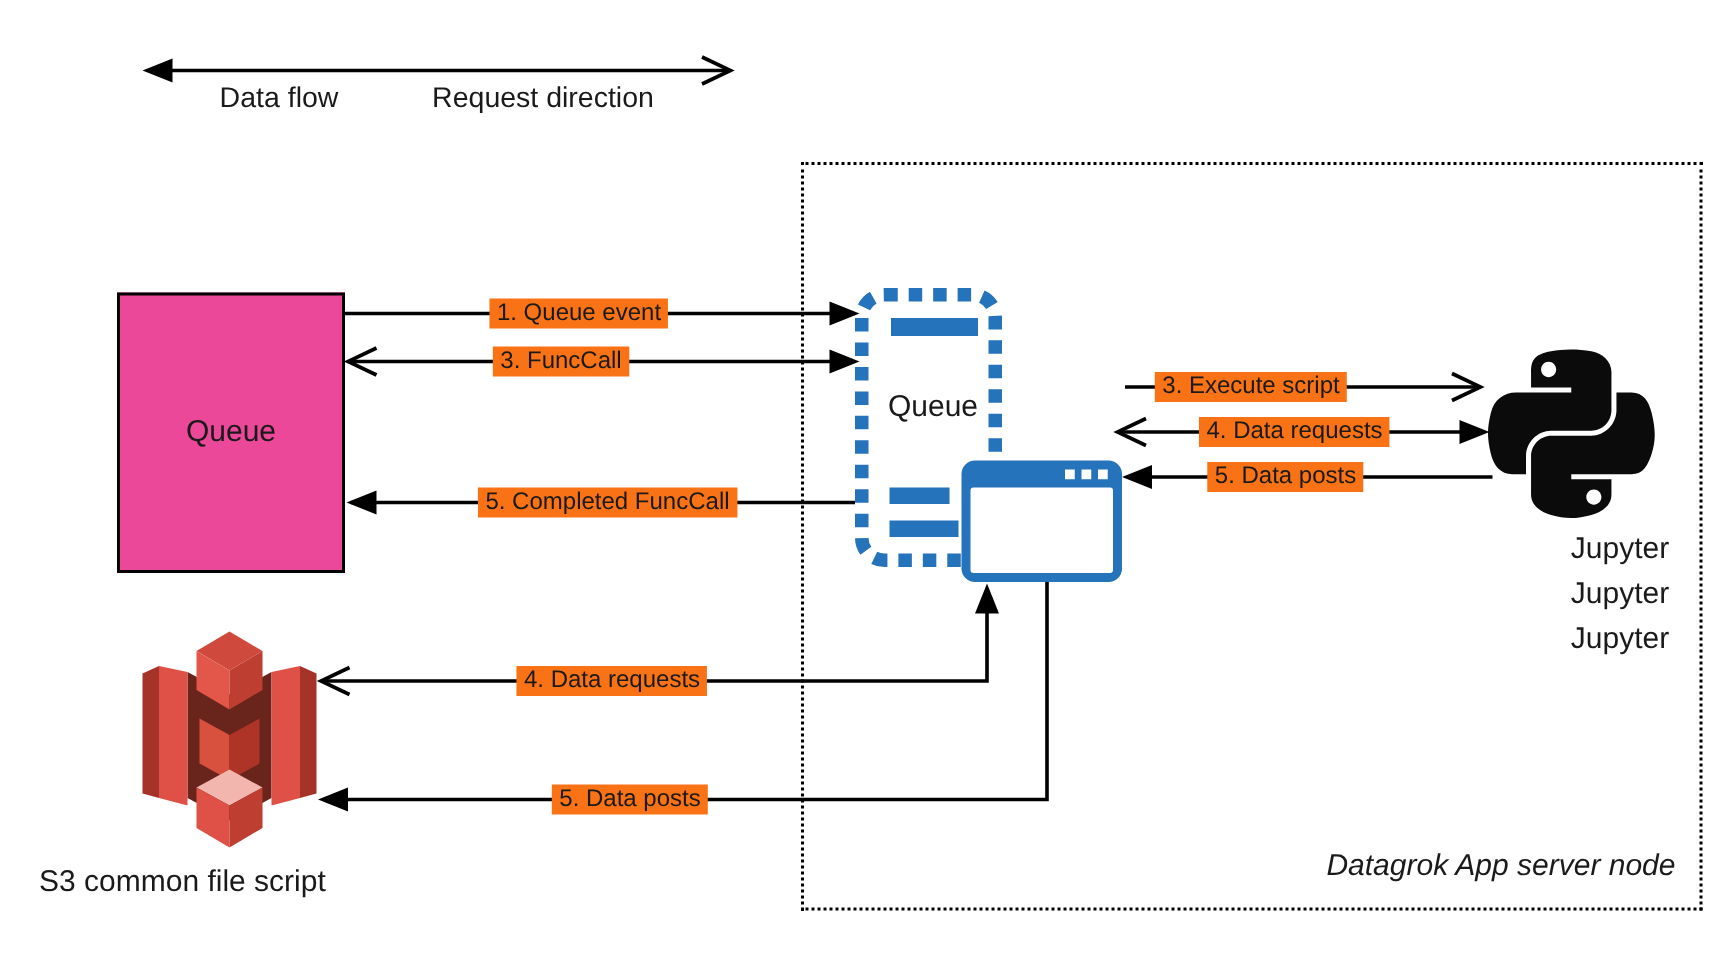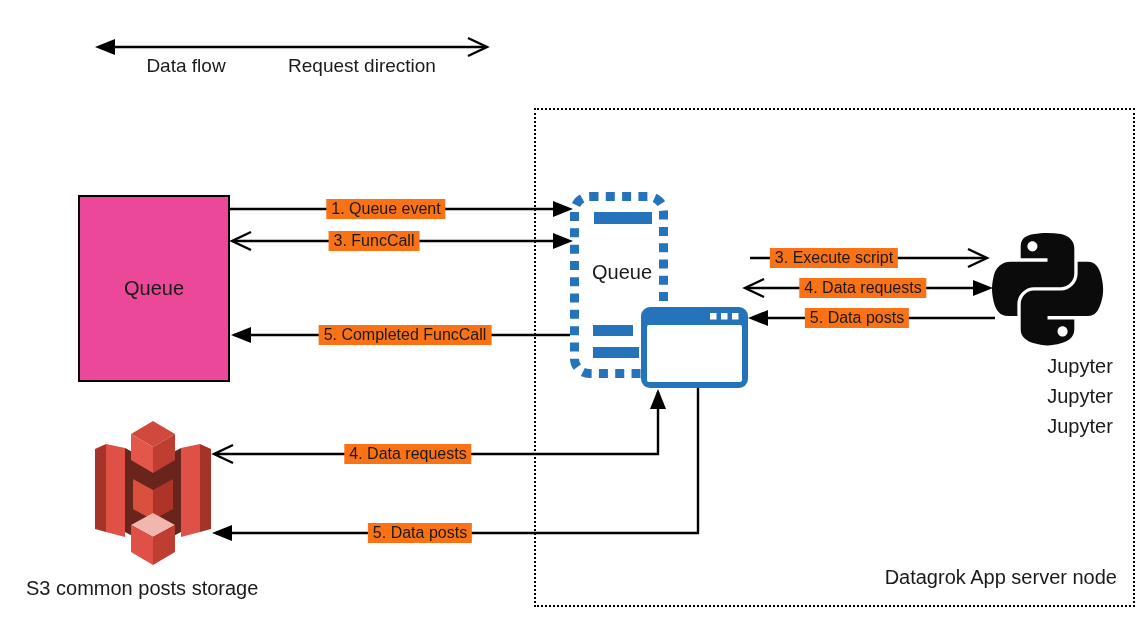--- a/index.html
+++ b/index.html
@@ -36,21 +36,21 @@
     padding:0 5px;font-size:16px;white-space:nowrap;line-height:20px;
   }
   .legend-label{
     position:absolute;transform:translateX(-50%);font-size:19px;white-space:nowrap;top:15px;margin-top:40px;
   }
   .node-label{position:absolute;font-size:20px;white-space:nowrap;}
   .datlas-label{left:622px;top:272px;transform:translate(-50%,-50%);}
   .jkg-label{left:1048px;top:351px;transform:translateX(-50%);text-align:center;line-height:30px;margin-left:32px;}
   .jkg-label span{display:block;}
   .s3-label{left:26px;top:577px;}
-  .server-label{right:22px;top:566px;}
+  .server-label{right:22px;top:566px;font-style:italic;}
 </style>
 </head>
 <body>
 
 <div class="canvas">
 
   <div class="server-box"></div>
 
   <div class="queue-box">
     <span>Queue</span>
@@ -155,16 +155,16 @@
   <div class="edge-label" style="left:405px;top:335px">5. Completed FuncCall</div>
   <div class="edge-label" style="left:408px;top:454px">4. Data requests</div>
   <div class="edge-label" style="left:420px;top:533px">5. Data posts</div>
 
   <div class="node-label datlas-label">Queue</div>
   <div class="node-label jkg-label">
     <span>Jupyter</span>
     <span>Jupyter</span>
     <span>Jupyter</span>
   </div>
-  <div class="node-label s3-label">S3 common posts storage</div>
+  <div class="node-label s3-label">S3 common file script</div>
   <div class="node-label server-label">Datagrok App server node</div>
 
 </div>
 
 </body></html>

